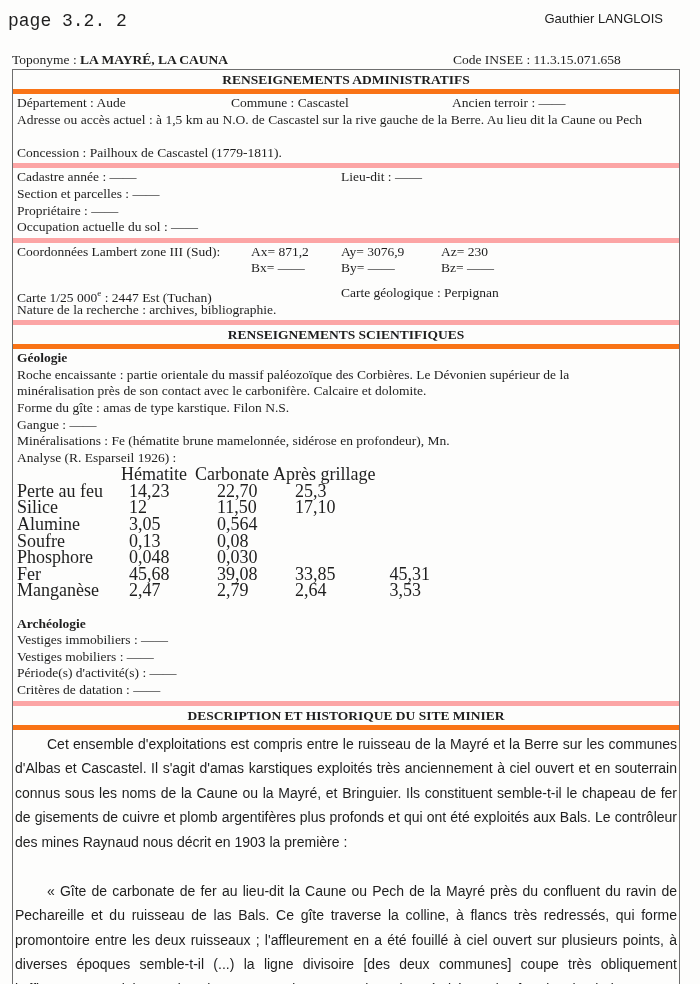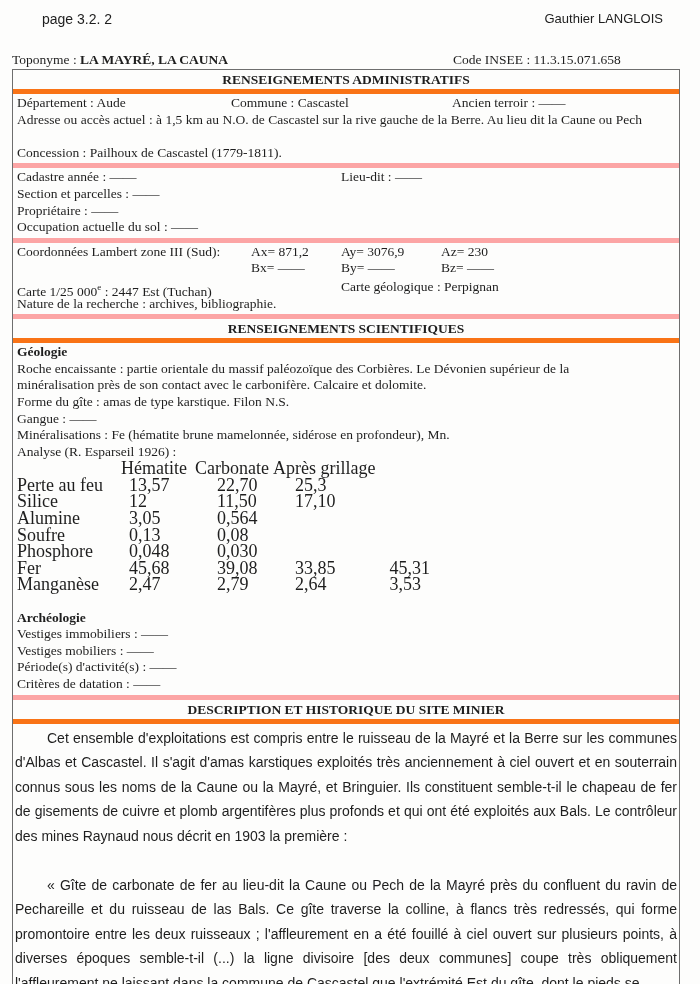--- a/index.html
+++ b/index.html
@@ -1,21 +1,21 @@
 <!DOCTYPE html>
 <html><head>
 <meta charset="utf-8">
 <style>
   html, body { margin: 0; padding: 0; }
   body {
     width: 700px; height: 984px; background: #fdfdfc; position: relative;
     overflow: hidden; color: #1e1e1e;
     font-family: "Liberation Serif", "DejaVu Serif", serif;
   }
-  .hdr-left { position: absolute; left: 8px; top: 11px; font-family: Liberation Sans, sans-serif; font-size: 14px; margin-left: 34px; }
+  .hdr-left { position: absolute; left: 8px; top: 11px; font-family: Liberation Mono, monospace; font-size: 18px; }
   .hdr-right { position: absolute; right: 37px; top: 11px; font-family: "Liberation Sans", sans-serif; font-size: 13px; }
   .topo { position: absolute; left: 12px; top: 52px; font-size: 13.5px; }
   .topo b { font-weight: bold; }
   .insee { position: absolute; left: 453px; top: 52px; font-size: 13.5px; }
   .box { position: absolute; left: 12px; top: 69px; width: 666px; border: 1px solid #6e6e6e; }
   .sec-title { border-bottom: 5px solid #f97316; text-align: center; font-weight: bold; font-size: 13.5px; height: 19px; line-height: 19px; }
   .sec { border-bottom: 5px solid #fca5a5; padding: 1px 4px 2px 4px; font-size: 13.5px; line-height: 16.6px; }
   .sec:last-child { border-bottom: none; }
   .row { position: relative; height: 16.6px; white-space: nowrap; }
   .abs { position: absolute; top: 0; }
@@ -66,21 +66,21 @@
       <span class="abs" style="left:0">Coordonnées Lambert zone III (Sud):</span>
       <span class="abs" style="left:234px">Ax= 871,2</span>
       <span class="abs" style="left:324px">Ay= 3076,9</span>
       <span class="abs" style="left:424px">Az= 230</span>
     </div>
     <div class="row">
       <span class="abs" style="left:234px">Bx= ——</span>
       <span class="abs" style="left:324px">By= ——</span>
       <span class="abs" style="left:424px">Bz= ——</span>
     </div>
-    <div class="row" style="margin-top:2px">
+    <div class="row" style="margin-top:8px">
       <span class="abs" style="left:0"><span>Carte 1/25 000</span><span class="sup">e</span><span> : 2447 Est (Tuchan)</span></span>
       <span class="abs" style="left:324px">Carte géologique : Perpignan</span>
     </div>
     <div class="row">Nature de la recherche : archives, bibliographie.</div>
   </div>
 
   <div class="sec-title">RENSEIGNEMENTS SCIENTIFIQUES</div>
   <div class="sec">
     <div class="row bold">Géologie</div>
     <div class="row">Roche encaissante : partie orientale du massif paléozoïque des Corbières. Le Dévonien supérieur de la</div>
@@ -102,21 +102,21 @@
           <td></td>
           <td style="padding-left:6px">Hématite</td>
           <td>Carbonate</td>
           <td style="padding-left:-4px">Après grillage</td>
           <td></td>
         </tr>
       </thead>
       <tbody id="an-body">
           <tr>
             <td>Perte au feu</td>
-            <td style="padding-left: 14px;">13,57</td>
+            <td style="padding-left: 14px;">14,23</td>
             <td style="padding-left: 22px;">22,70</td>
             <td style="padding-left: 22px;">25,3</td>
             <td style="padding-left: 14px;"></td>
           </tr>
           <tr>
             <td>Silice</td>
             <td style="padding-left: 14px;">12</td>
             <td style="padding-left: 22px;">11,50</td>
             <td style="padding-left: 22px;">17,10</td>
             <td style="padding-left: 14px;"></td>

